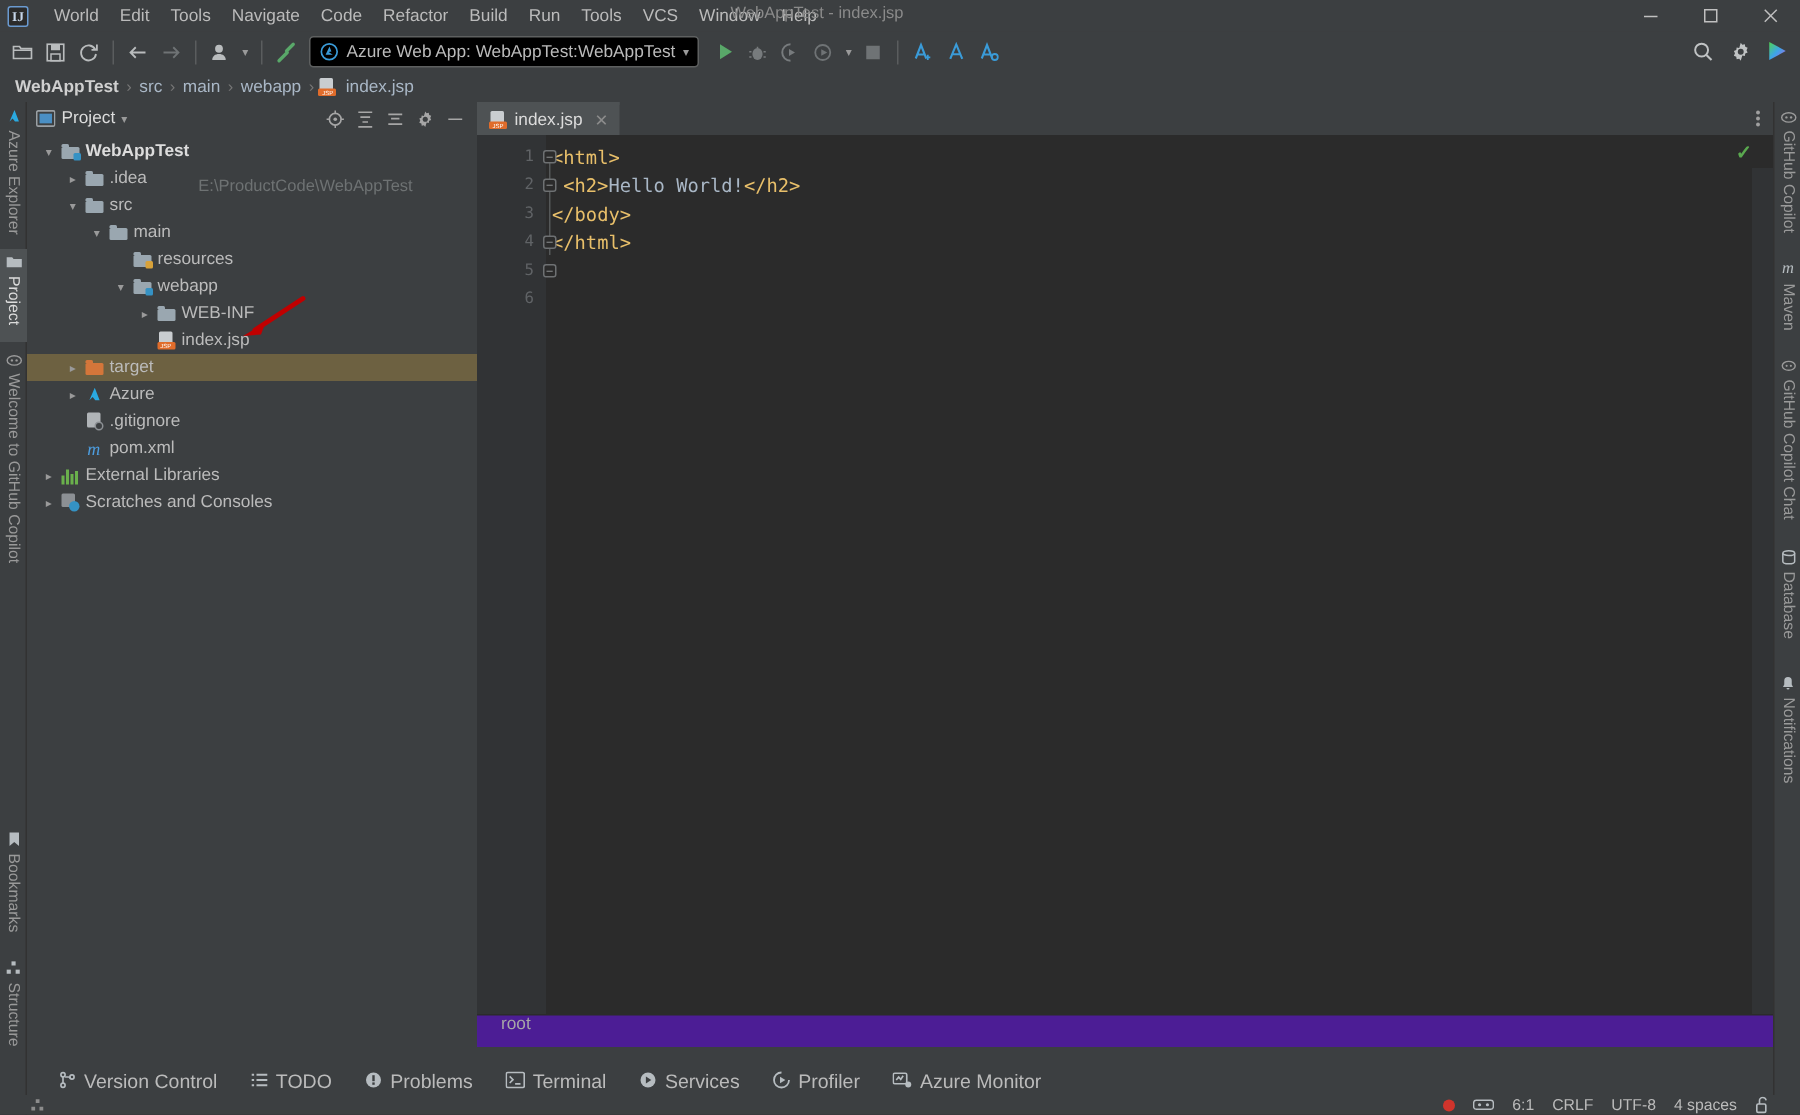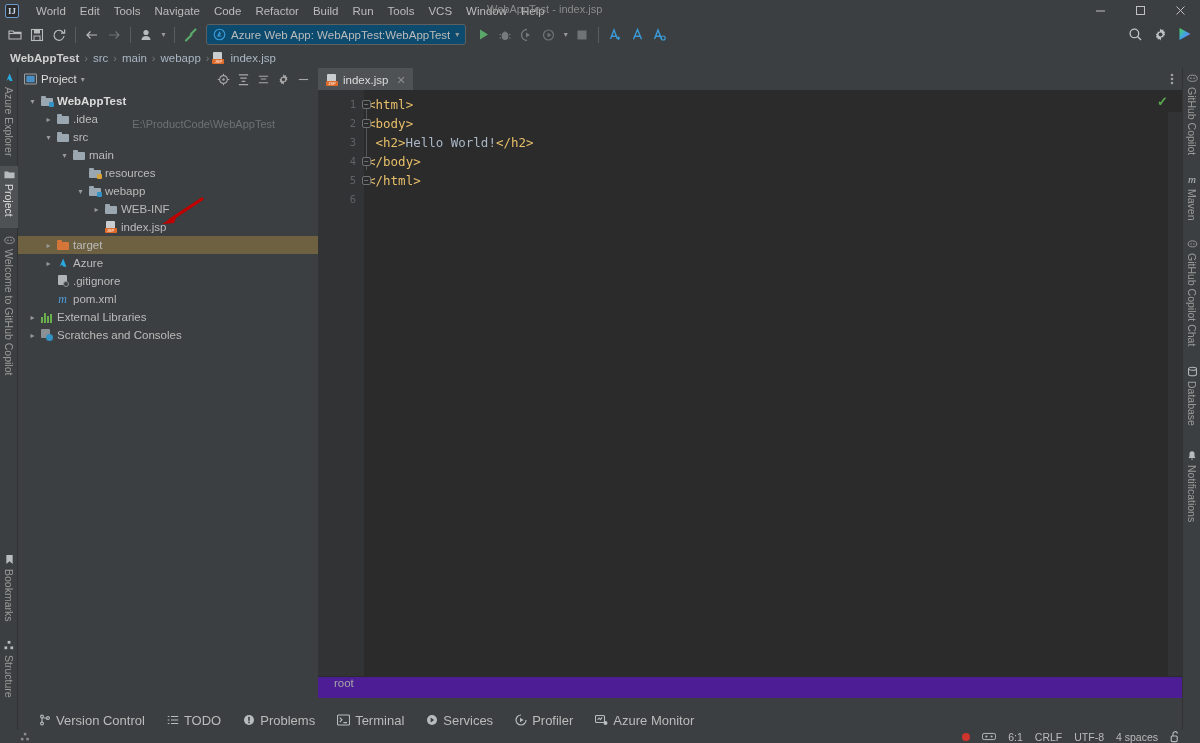--- a/index.html
+++ b/index.html
@@ -42,21 +42,21 @@
   
   .toolbar {
     position:absolute; left:0; top:21px; width:1200px; height:27px;
     background:#3c3f41; display:flex; align-items:center; padding-left:4px;
   }
   .tb { width:22px; height:22px; display:flex; align-items:center; justify-content:center; }
   .tbsep { width:1px; height:16px; background:#5a5d5e; margin:0 5px; }
   .runconfig {
     height:21px; border:1px solid #5e6060; border-radius:3px;
     display:flex; align-items:center; padding:0 6px; gap:5px;
-    background:#0c4a6e; margin-left:4px; margin-right:6px;
+    background:#000000; margin-left:4px; margin-right:6px;
     color:#bbbbbb; font-size:11.5px; white-space:nowrap;
   }
   .caret { font-size:8px; color:#9a9a9a; }
   .tbright { position:absolute; right:4px; top:2px; display:flex; align-items:center; gap:3px; }
 
   
   .breadcrumb {
     position:absolute; left:0; top:48px; width:1200px; height:20px;
     background:#3c3f41; display:flex; align-items:center; padding-left:8px;
     font-size:11.5px; gap:2px;
@@ -737,21 +737,20 @@
         <div class="foldcol">
           <div class="foldline" style="top:9px; height:66px;"></div>
           <div class="foldmark" style="top:5px;">−</div>
           <div class="foldmark" style="top:24px;">−</div>
           <div class="foldmark" style="top:62px;">−</div>
           <div class="foldmark" style="top:81px;">−</div>
         </div>
       </div>
       <div class="codetext" id="code-lines">
           <div class="cline"><span class="tag">&lt;html&gt;</span></div>
-          <div class="cline"><span class="tag">&lt;body&gt;</span></div>
           <div class="cline" style="padding-left: 7.5px;"><span class="tag">&lt;h2&gt;</span><span class="txt">Hello World!</span><span class="tag">&lt;/h2&gt;</span></div>
           <div class="cline"><span class="tag">&lt;/body&gt;</span></div>
           <div class="cline"><span class="tag">&lt;/html&gt;</span></div>
           <div class="cline"></div>
         </div>
       <div class="markerbar"></div>
     </div>
     <div class="okcheck">✓</div>
 
     <div class="breadcrumbbottom">

